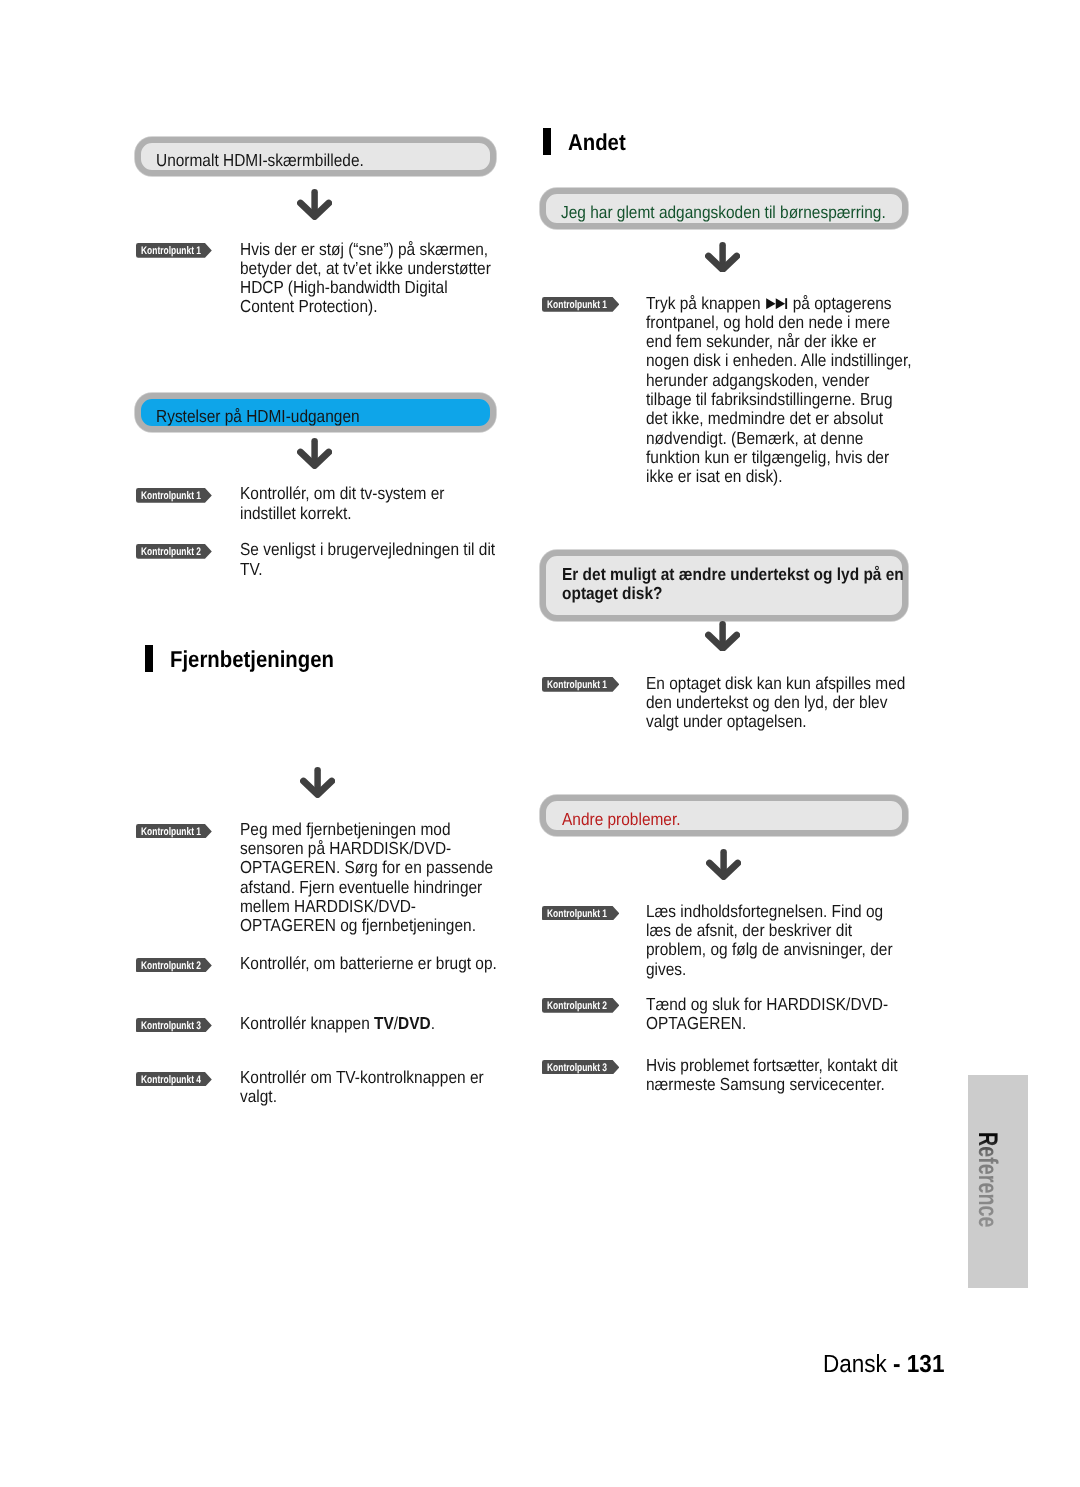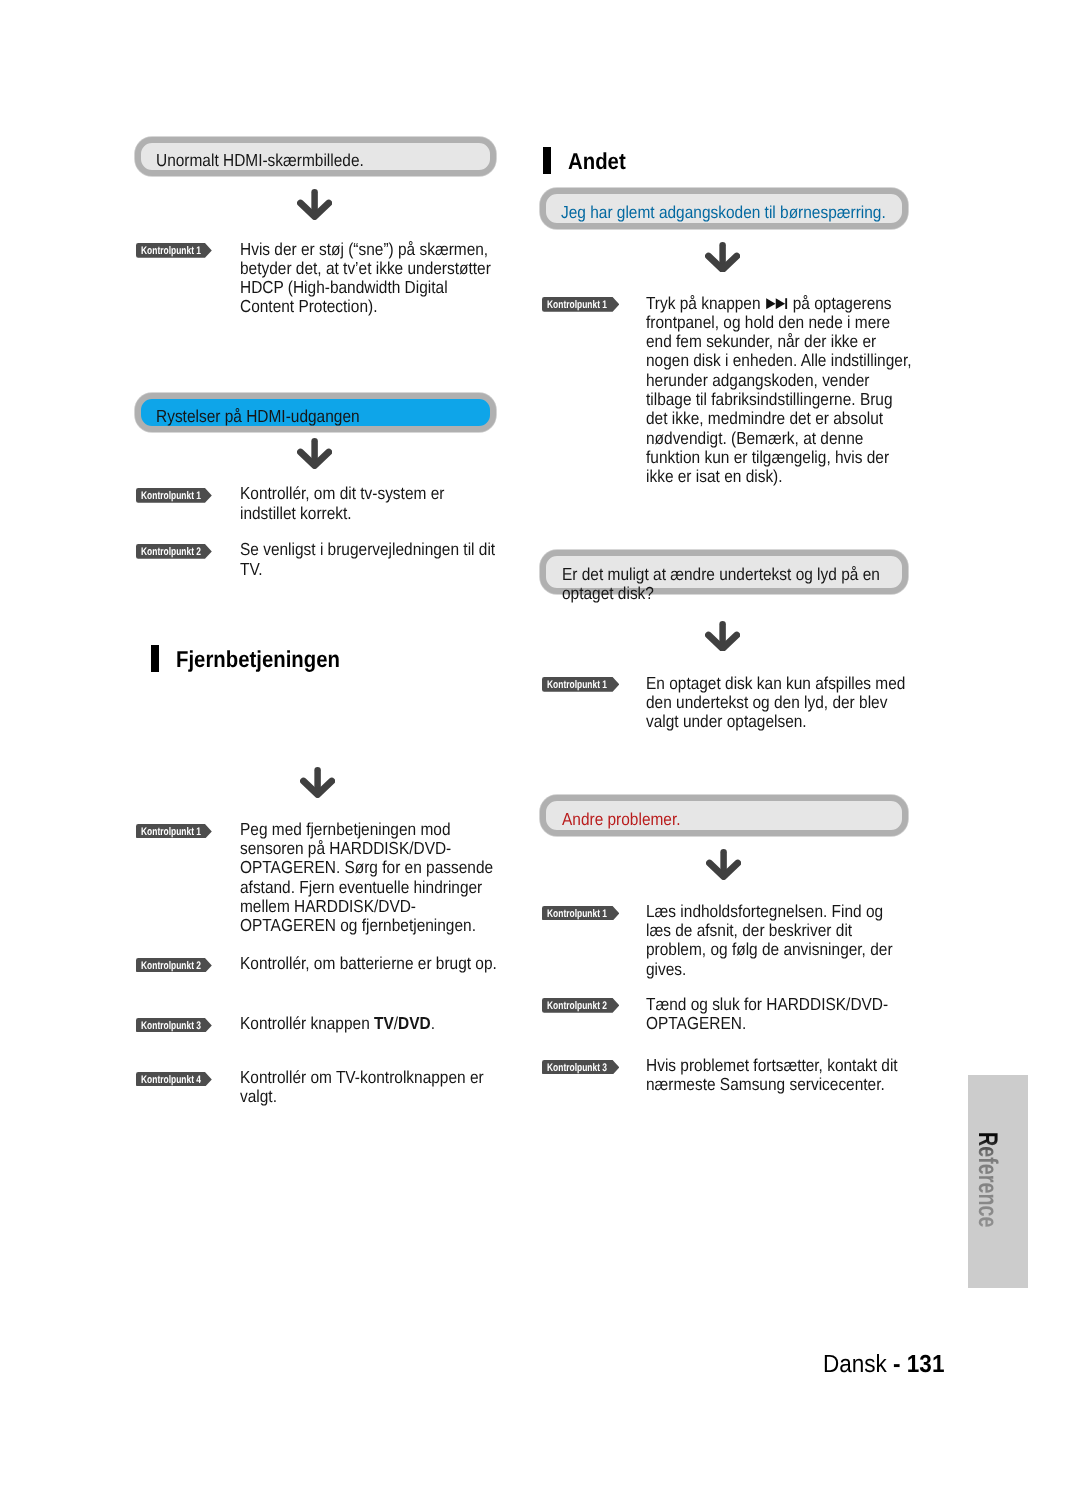--- a/index.html
+++ b/index.html
@@ -104,21 +104,21 @@
         <div class="badge" style="left: 136px; top: 544.2px; width: 75.8px; height: 14.8px;">
           <svg width="75.8" height="14.8" viewBox="0 0 75.8 14.8" xmlns="http://www.w3.org/2000/svg">
             <path d="M2.2 0 H69 L75.8 7.4 L69 14.8 H2.2 A2.2 2.2 0 0 1 0 12.600000000000001 V2.2 A2.2 2.2 0 0 1 2.2 0 Z" fill="#4d4d4d"></path>
           </svg>
           <span class="bl">Kontrolpunkt 2</span>
         </div>
         <div class="cptext" style="left: 239.5px; top: 540.4px; color: rgb(22, 22, 22);">Se venligst i brugervejledningen til dit
 TV.</div>
       </div>
       <div class="section" style="position: absolute; left: 0px; top: 0px; width: 1080px; height: 1487px;">
-        <div class="sect" style="left: 151px; top: 645.3px; width: 340px; height: 27px;">
+        <div class="sect" style="left: 145px; top: 645.3px; width: 340px; height: 27px;">
           <span class="bar" style="width: 7.5px; height: 27px;"></span>
           <span class="t" style="left: 24.6px; top: 1.2px; font-size: 23px; line-height: 27px; transform: scaleX(0.885); color: rgb(0, 0, 0);">Fjernbetjeningen</span>
         </div>
         <span class="arrow" style="left: 300px; top: 767.4px;"><svg width="35.2" height="30.9" viewBox="0 0 35.2 30.9" xmlns="http://www.w3.org/2000/svg">
             <path d="M17.6 3.25 L17.6 24.2" stroke="#404040" stroke-width="6.5" stroke-linecap="round" fill="none"></path>
             <path d="M3.45 14.05 L17.6 27.45 L31.75 14.05" stroke="#404040" stroke-width="6.9" stroke-linecap="round" stroke-linejoin="round" fill="none"></path>
           </svg></span>
         <div class="badge" style="left: 136px; top: 823.5px; width: 75.8px; height: 14.8px;">
           <svg width="75.8" height="14.8" viewBox="0 0 75.8 14.8" xmlns="http://www.w3.org/2000/svg">
             <path d="M2.2 0 H69 L75.8 7.4 L69 14.8 H2.2 A2.2 2.2 0 0 1 0 12.600000000000001 V2.2 A2.2 2.2 0 0 1 2.2 0 Z" fill="#4d4d4d"></path>
@@ -150,25 +150,25 @@
             <path d="M2.2 0 H69 L75.8 7.4 L69 14.8 H2.2 A2.2 2.2 0 0 1 0 12.600000000000001 V2.2 A2.2 2.2 0 0 1 2.2 0 Z" fill="#4d4d4d"></path>
           </svg>
           <span class="bl">Kontrolpunkt 4</span>
         </div>
         <div class="cptext" style="left: 239.5px; top: 1067.7px; color: rgb(22, 22, 22);">Kontrollér om TV-kontrolknappen er
 valgt.</div>
       </div>
     </div>
     <div class="col" style="position: absolute; left: 0px; top: 0px; width: 1080px; height: 1487px;">
       <div class="section" style="position: absolute; left: 0px; top: 0px; width: 1080px; height: 1487px;">
-        <div class="sect" style="left: 543px; top: 147px; width: 340px; height: 27px;">
+        <div class="sect" style="left: 543px; top: 128px; width: 340px; height: 27px;">
           <span class="bar" style="width: 7.5px; height: 27px;"></span>
           <span class="t" style="left: 24.6px; top: 1.2px; font-size: 23px; line-height: 27px; transform: scaleX(0.885); color: rgb(0, 0, 0);">Andet</span>
         </div>
-        <div class="pill" style="left: 539.6px; top: 188.2px; width: 368px; height: 40.6px; background: rgb(230, 230, 230); border-color: rgb(176, 176, 176); box-shadow: rgb(202, 202, 202) 0px 0px 0px 0.8px; border-radius: 17px; color: #0369a1;">
+        <div class="pill" style="left: 539.6px; top: 188.2px; width: 368px; height: 40.6px; background: rgb(230, 230, 230); border-color: rgb(176, 176, 176); box-shadow: rgb(202, 202, 202) 0px 0px 0px 0.8px; border-radius: 17px; color: #14532d;">
           <span class="ptxt" style="top: 8.6px;">Jeg har glemt adgangskoden til børnespærring.</span>
         </div>
         <span class="arrow" style="left: 704.8px; top: 241.5px;"><svg width="35.2" height="30.9" viewBox="0 0 35.2 30.9" xmlns="http://www.w3.org/2000/svg">
             <path d="M17.6 3.25 L17.6 24.2" stroke="#404040" stroke-width="6.5" stroke-linecap="round" fill="none"></path>
             <path d="M3.45 14.05 L17.6 27.45 L31.75 14.05" stroke="#404040" stroke-width="6.9" stroke-linecap="round" stroke-linejoin="round" fill="none"></path>
           </svg></span>
         <div class="badge" style="left: 542px; top: 297.4px; width: 77.4px; height: 14.8px;">
           <svg width="77.4" height="14.8" viewBox="0 0 77.4 14.8" xmlns="http://www.w3.org/2000/svg">
             <path d="M2.2 0 H70.60000000000001 L77.4 7.4 L70.60000000000001 14.8 H2.2 A2.2 2.2 0 0 1 0 12.600000000000001 V2.2 A2.2 2.2 0 0 1 2.2 0 Z" fill="#4d4d4d"></path>
           </svg>
@@ -181,21 +181,21 @@
             </svg></span> på optagerens
 frontpanel, og hold den nede i mere
 end fem sekunder, når der ikke er
 nogen disk i enheden. Alle indstillinger,
 herunder adgangskoden, vender
 tilbage til fabriksindstillingerne. Brug
 det ikke, medmindre det er absolut
 nødvendigt. (Bemærk, at denne
 funktion kun er tilgængelig, hvis der
 ikke er isat en disk).</div>
-        <div class="pill" style="left: 540px; top: 550.3px; width: 368px; height: 44px; background: rgb(230, 230, 230); border-color: rgb(176, 176, 176); box-shadow: rgb(202, 202, 202) 0px 0px 0px 0.8px; border-radius: 17px; color: rgb(22, 22, 22);">
+        <div class="pill" style="left: 540px; top: 550.3px; width: 368px; height: 71px; background: rgb(230, 230, 230); border-color: rgb(176, 176, 176); box-shadow: rgb(202, 202, 202) 0px 0px 0px 0.8px; border-radius: 17px; color: rgb(22, 22, 22); font-weight: bold;">
           <span class="ptxt" style="top: 8.6px;">Er det muligt at ændre undertekst og lyd på en
 optaget disk?</span>
         </div>
         <span class="arrow" style="left: 704.8px; top: 620.5px;"><svg width="35.2" height="30.9" viewBox="0 0 35.2 30.9" xmlns="http://www.w3.org/2000/svg">
             <path d="M17.6 3.25 L17.6 24.2" stroke="#404040" stroke-width="6.5" stroke-linecap="round" fill="none"></path>
             <path d="M3.45 14.05 L17.6 27.45 L31.75 14.05" stroke="#404040" stroke-width="6.9" stroke-linecap="round" stroke-linejoin="round" fill="none"></path>
           </svg></span>
         <div class="badge" style="left: 542px; top: 677.4px; width: 77.4px; height: 14.8px;">
           <svg width="77.4" height="14.8" viewBox="0 0 77.4 14.8" xmlns="http://www.w3.org/2000/svg">
             <path d="M2.2 0 H70.60000000000001 L77.4 7.4 L70.60000000000001 14.8 H2.2 A2.2 2.2 0 0 1 0 12.600000000000001 V2.2 A2.2 2.2 0 0 1 2.2 0 Z" fill="#4d4d4d"></path>

